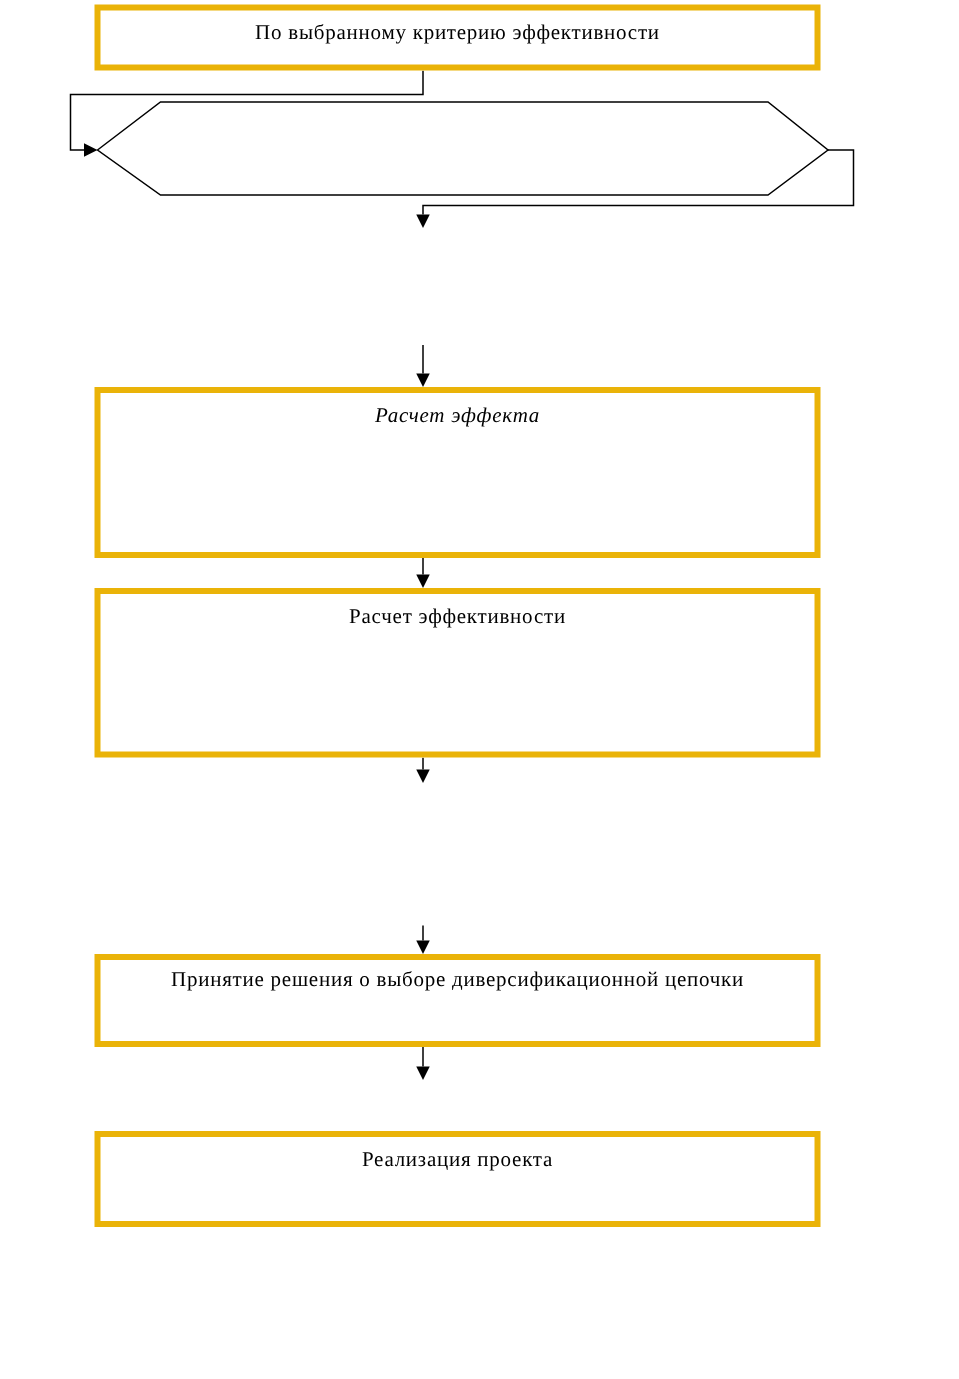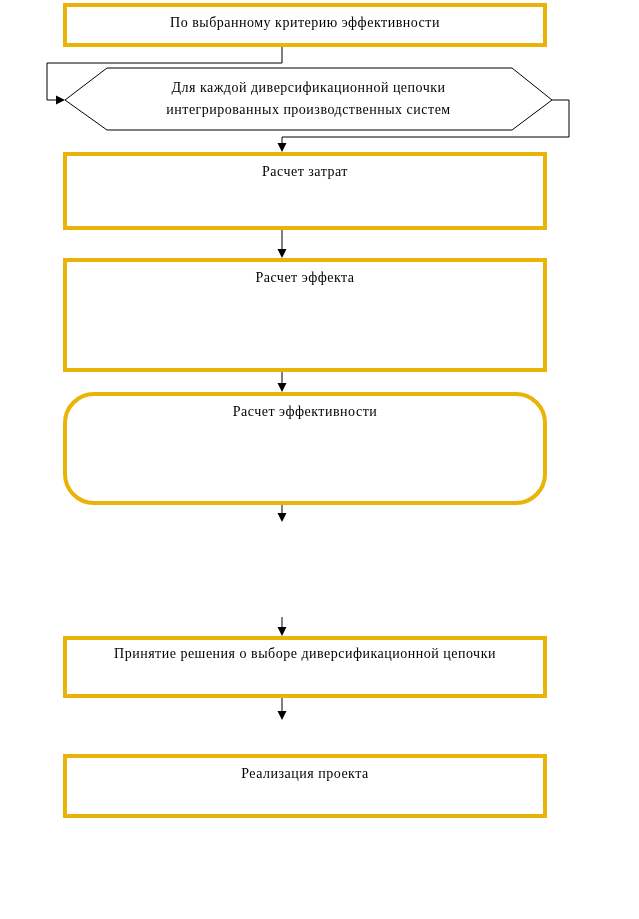--- a/index.html
+++ b/index.html
@@ -44,22 +44,22 @@
     box-sizing: border-box;
     border: 4px solid #eab308;
     background: #ffffff;
     text-align: center;
     padding-top: 6px;
     line-height: 19px;
   }
   .box div, .hextext div { white-space: nowrap; }
   .b1 { top: 3px;   height: 44px; }
   .b2 { top: 152px; height: 78px; }
-  .b3 { top: 258px; height: 114px; }
-  .b4 { top: 392px; height: 113px; border-radius: 31px; }
+  .b3 { top: 258px; height: 114px; font-style: italic; }
+  .b4 { top: 392px; height: 113px; }
   .b5 { top: 522px; height: 95px; padding-top: 5px; }
   .b6 { top: 636px; height: 62px; padding-top: 3px; line-height: 21px; }
   .b7 { top: 754px; height: 64px; }
   .hextext {
     position: absolute;
     left: 80px;
     top: 77px;
     width: 457px;
     text-align: center;
     line-height: 22px;
@@ -93,28 +93,21 @@
     <polygon class="ah" points="282,636 277.5,627 286.5,627"></polygon>
 
     <path class="ln" d="M282,698 V711"></path>
     <polygon class="ah" points="282,720 277.5,711 286.5,711"></polygon>
   </svg>
 
   <div class="box b1">
     <div>По выбранному критерию эффективности</div>
   </div>
 
-  <div class="hextext">
-    <div>Для каждой диверсификационной цепочки</div>
-    <div>интегрированных производственных систем</div>
-  </div>
 
-  <div class="box b2">
-    <div>Расчет затрат</div>
-  </div>
 
   <div class="box b3">
     <div>Расчет эффекта</div>
   </div>
 
   <div class="box b4">
     <div>Расчет эффективности</div>
   </div>
 
 

